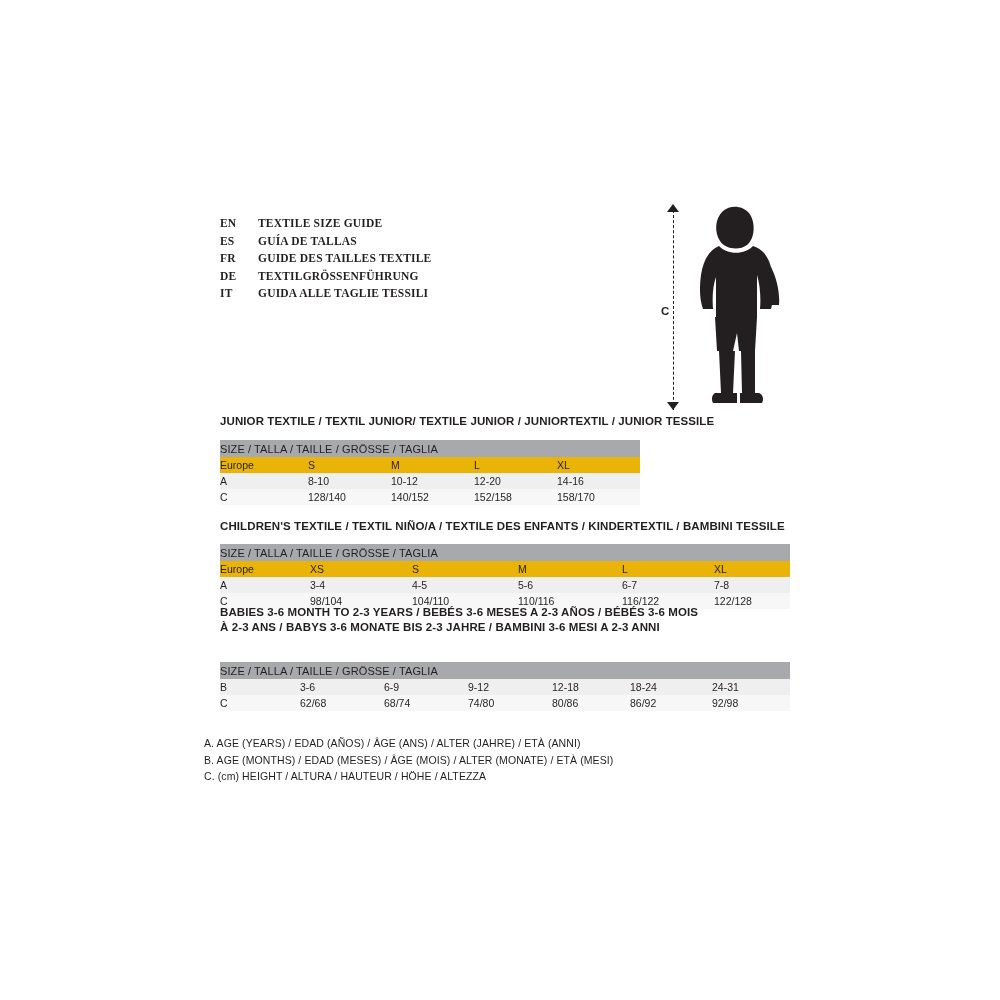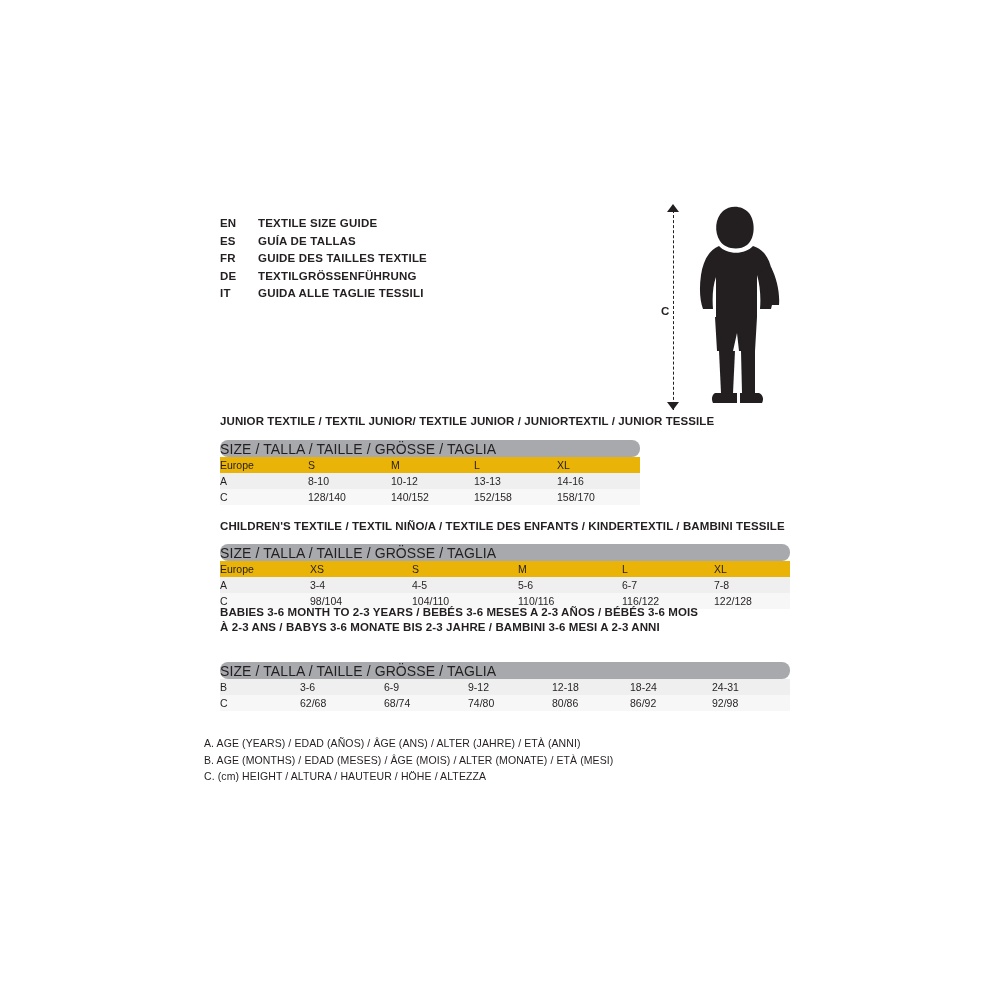--- a/index.html
+++ b/index.html
@@ -26,20 +26,21 @@
   .legend {
     position: absolute;
     left: 220px;
     top: 215px;
     font-size: 11.5px;
     line-height: 17.6px;
     letter-spacing: 0.2px;
   }
   .legend-row {
     display: flex;
+    font-family: Liberation Serif, serif;
   }
   .legend-code {
     width: 38px;
     flex: 0 0 38px;
     font-weight: bold;
   }
   .legend-text {
     font-weight: bold;
     white-space: nowrap;
   }
@@ -110,26 +111,25 @@
   table.size-table th,
   table.size-table td {
     padding: 0;
     text-align: left;
     vertical-align: middle;
     font-weight: normal;
   }
   .hdr-row th {
     background: #a7a9ac;
     color: #231f20;
-    font-size: 14px;
+    font-size: 11px;
     height: 17px;
     padding-left: 5px;
     font-weight: normal;
     letter-spacing: 0.1px;
-    border-radius: 8px;
   }
   .sub-row td {
     background: #eab308;
     height: 16px;
     padding-left: 5px;
     font-size: 10.5px;
   }
   .data-row td {
     background: #efefef;
     height: 16px;
@@ -222,21 +222,21 @@
       <td>Europe</td>
       <td>S</td>
       <td>M</td>
       <td>L</td>
       <td>XL</td>
     </tr>
     <tr class="data-row">
       <td>A</td>
       <td>8-10</td>
       <td>10-12</td>
-      <td>13-13</td>
+      <td>12-20</td>
       <td>14-16</td>
     </tr>
     <tr class="data-row alt">
       <td>C</td>
       <td>128/140</td>
       <td>140/152</td>
       <td>152/158</td>
       <td>158/170</td>
     </tr>
   </tbody>

